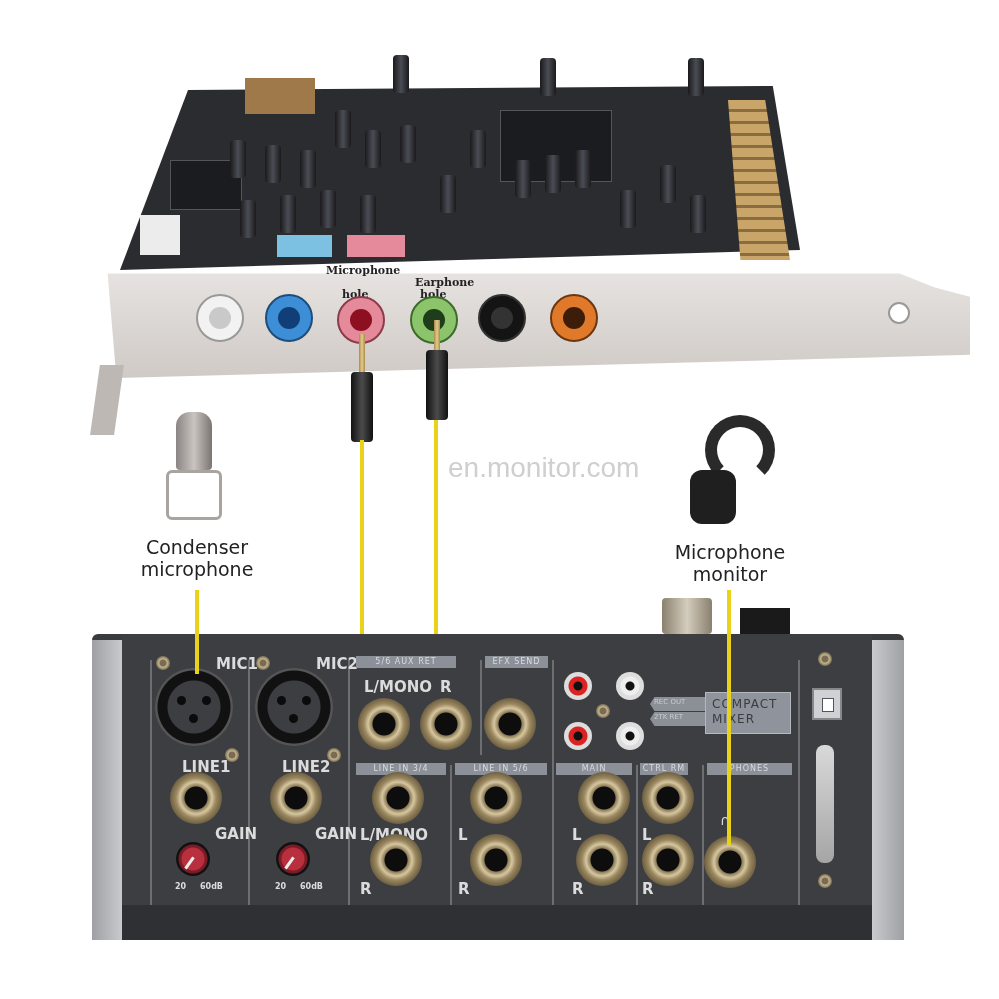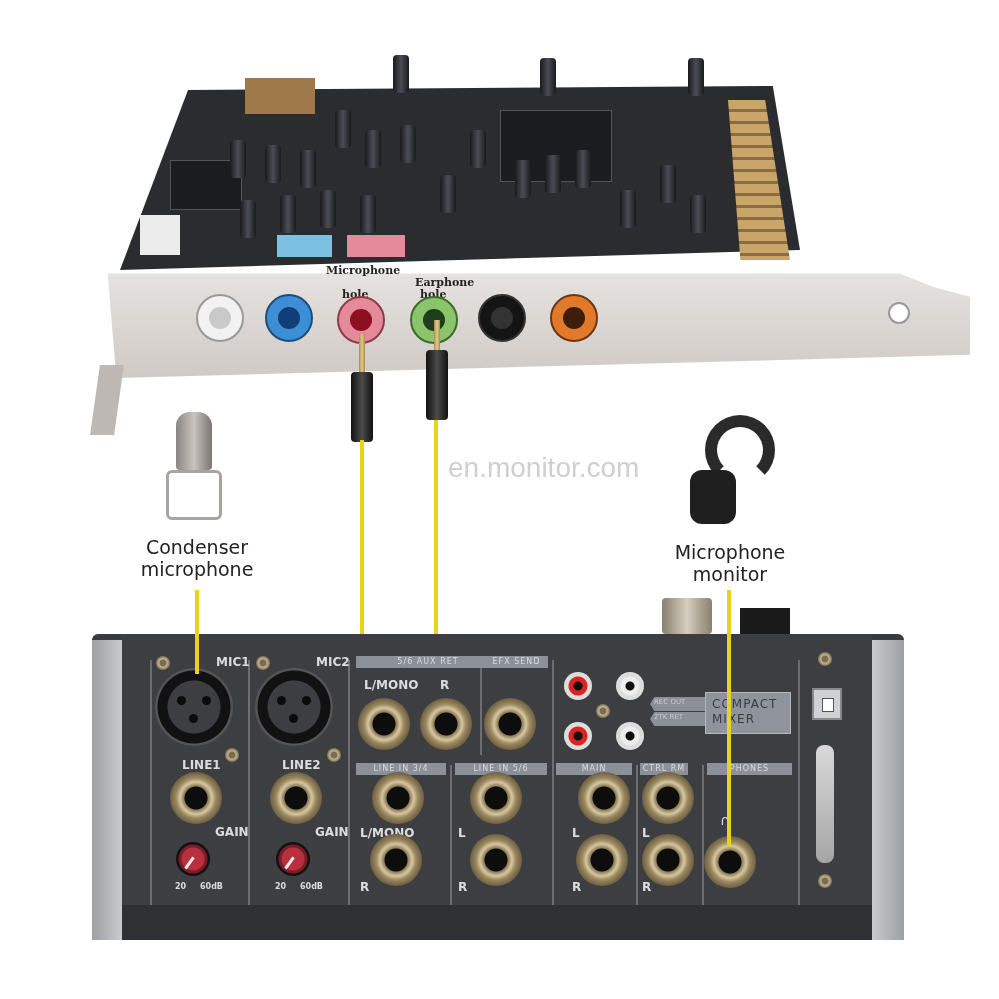--- a/index.html
+++ b/index.html
@@ -27,21 +27,21 @@
   .big-label{position:absolute;font-family:"DejaVu Sans",sans-serif;font-size:19px;color:#222;text-align:center;line-height:22px;}
   .watermark{position:absolute;left:448px;top:452px;font-size:28px;color:#cfcfcf;font-family:"Liberation Sans",sans-serif;}
   
   .mixer{position:absolute;left:92px;top:634px;width:812px;height:306px;background:#3a3b3e;border-radius:6px;}
   .mixer-side-l{position:absolute;left:92px;top:640px;width:30px;height:300px;background:linear-gradient(90deg,#9ea0a4,#c8cacd);}
   .mixer-side-r{position:absolute;left:872px;top:640px;width:32px;height:300px;background:linear-gradient(90deg,#c8cacd,#9ea0a4);}
   .mixer-face{position:absolute;left:122px;top:634px;width:750px;height:280px;background:#3d3e42;}
   .mixer-bottom{position:absolute;left:122px;top:905px;width:750px;height:35px;background:#2f3033;}
   .divider{position:absolute;width:2px;background:#6c6e72;}
   .sec-label{position:absolute;height:12px;background:#8c9098;color:#d8dbe0;font-size:8px;text-align:center;line-height:12px;letter-spacing:1px;}
-  .ml{position:absolute;font-size:12px;font-weight:bold;color:#dcdcdc;}
+  .ml{position:absolute;font-size:15px;font-weight:bold;color:#dcdcdc;}
   .trs{position:absolute;width:52px;height:52px;border-radius:50%;background:radial-gradient(circle,#0d0d0d 0 11px,#8c7b58 12px,#d6c7a0 16px,#9b8860 20px,#6d5f42 26px);}
   .xlr{position:absolute;width:78px;height:78px;border-radius:50%;background:radial-gradient(circle,#3d3e42 0 26px,#111 27px 36px,#555 37px 39px);}
   .xlr .pin{position:absolute;width:9px;height:9px;border-radius:50%;background:#0b0b0b;}
   .knob{position:absolute;width:34px;height:34px;border-radius:50%;background:radial-gradient(circle,#b8303e 0 11px,#7a1b25 12px 14px,#111 15px);}
   .knob::after{content:"";position:absolute;left:12px;top:14px;width:3px;height:14px;background:#eee;transform:rotate(35deg);}
   .rca{position:absolute;width:28px;height:28px;border-radius:50%;}
   .screw{position:absolute;width:14px;height:14px;border-radius:50%;background:radial-gradient(circle,#7a6c52 0 3px,#c4b690 4px,#7d6f55 7px);}
   .cm-box{position:absolute;left:705px;top:692px;width:86px;height:42px;background:#8f939b;border:1px solid #b4b8bf;color:#3a3c40;font-size:12px;line-height:15px;padding:4px 6px;box-sizing:border-box;letter-spacing:1px;}
   .tag{position:absolute;height:14px;background:#8b8f96;color:#c9ccd1;font-size:7px;line-height:11px;padding:0 4px;clip-path:polygon(8% 0,100% 0,100% 100%,8% 100%,0 50%);}
   .usb{position:absolute;left:812px;top:688px;width:30px;height:32px;background:#cfd1d4;border:2px solid #888;box-sizing:border-box;}
@@ -176,21 +176,21 @@
   <div class="trs" style="left:270px;top:772px;"></div>
   <span class="ml" style="left:215px;top:825px;">GAIN</span>
   <span class="ml" style="left:315px;top:825px;">GAIN</span>
   <div class="knob" style="left:176px;top:842px;"></div>
   <div class="knob" style="left:276px;top:842px;"></div>
   <span class="ml" style="left:175px;top:882px;font-size:8px;">20</span>
   <span class="ml" style="left:200px;top:882px;font-size:8px;">60dB</span>
   <span class="ml" style="left:275px;top:882px;font-size:8px;">20</span>
   <span class="ml" style="left:300px;top:882px;font-size:8px;">60dB</span>
 
-  <div class="sec-label" style="left:356px;top:656px;width:144px;">5/6 AUX RET</div>
+  <div class="sec-label" style="left:356px;top:656px;width:100px;">5/6 AUX RET</div>
   <div class="sec-label" style="left:485px;top:656px;width:63px;">EFX SEND</div>
   <span class="ml" style="left:364px;top:678px;">L/MONO</span>
   <span class="ml" style="left:440px;top:678px;">R</span>
   <div class="trs" style="left:358px;top:698px;"></div>
   <div class="trs" style="left:420px;top:698px;"></div>
   <div class="trs" style="left:484px;top:698px;"></div>
 
   <div class="rca" style="left:564px;top:672px;background:radial-gradient(circle,#111 0 4px,#d22 5px 9px,#ddd 10px 14px);"></div>
   <div class="rca" style="left:616px;top:672px;background:radial-gradient(circle,#111 0 4px,#eee 5px 9px,#ddd 10px 14px);"></div>
   <div class="rca" style="left:564px;top:722px;background:radial-gradient(circle,#111 0 4px,#d22 5px 9px,#ddd 10px 14px);"></div>

